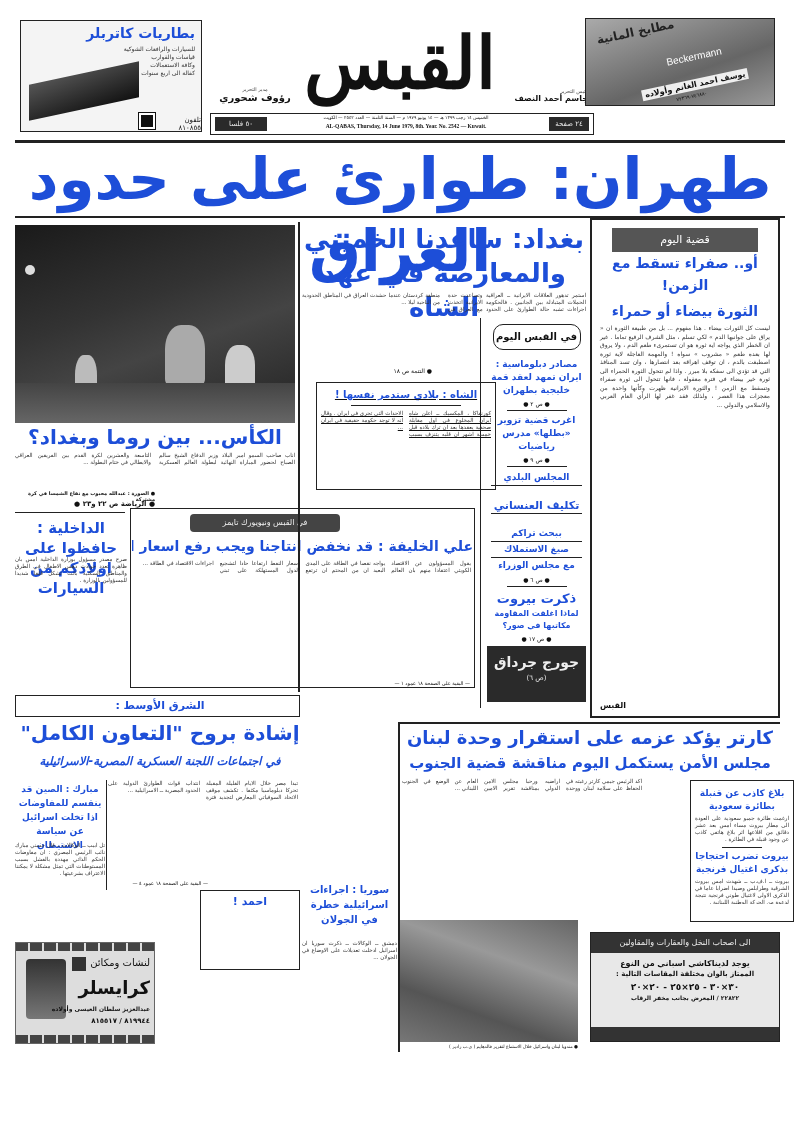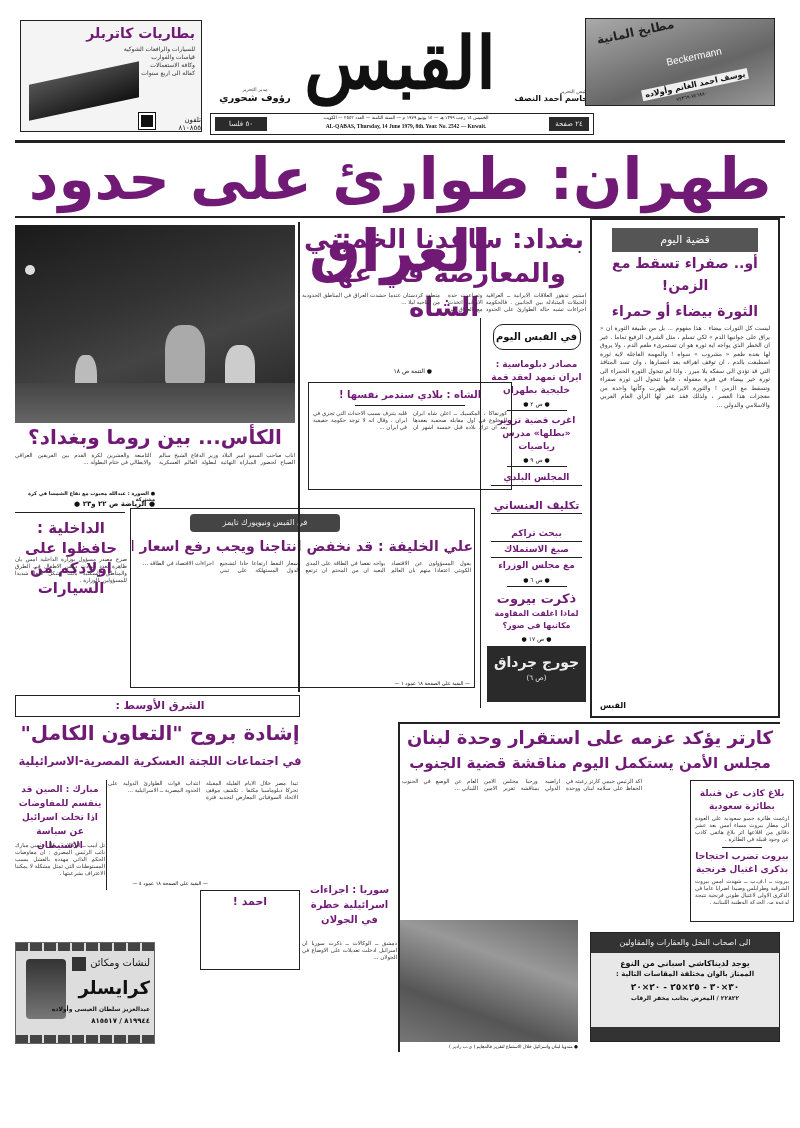--- a/index.html
+++ b/index.html
@@ -2,21 +2,21 @@
 <html><head>
 <meta charset="utf-8">
 <style>
   * { box-sizing: border-box; margin: 0; padding: 0; }
   body { width: 800px; height: 1128px; background: #fff; font-family: "DejaVu Sans", sans-serif; color: #111; position: relative; overflow: hidden; }
   .abs { position: absolute; }
   .box { border: 1.5px solid #222; }
   .dark { background: #2a2a2a; color: #eee; }
   .gray { background: #777; color: #fff; }
   .text-block { font-size: 5.5px; line-height: 7px; color: #333; direction: rtl; text-align: justify; overflow: hidden; }
-  .hl { font-weight: bold; direction: rtl; text-align: center; color: #701a75; }
+  .hl { font-weight: bold; direction: rtl; text-align: center; color: #1d4ed8; }
   .rule { background: #222; height: 2px; }
   .vrule { background: #222; width: 1.5px; }
   .photo { background: linear-gradient(160deg, #1a1a1a 0%, #333 40%, #444 60%, #222 100%); }
   .photo2 { background: linear-gradient(200deg, #666 0%, #999 35%, #555 70%, #777 100%); }
   .logo { font-family: "DejaVu Serif", serif; font-weight: 900; font-size: 72px; }
 </style>
 </head>
 <body>
 
 <div class="abs box" style="left:20px;top:20px;width:182px;height:112px;background:#f4f4f4;">
@@ -98,21 +98,21 @@
   <div class="rule" style="height:1px;width:60px;margin:3px auto;"></div>
   <div class="hl" style="font-size:13px;line-height:18px;">ذكرت بيروت</div>
   <div class="hl" style="font-size:8px;line-height:12px;padding:0 6px;">لماذا اغلقت المقاومة مكاتبها في صور؟</div>
   <div style="font-size:6px;text-align:center;direction:rtl;margin:3px 0;">● ص ١٧ ●</div>
   <div class="dark" style="margin:4px 6px;height:56px;text-align:center;direction:rtl;">
     <div style="font-size:14px;font-weight:bold;padding-top:8px;">جورج جرداق</div>
     <div style="font-size:7px;margin-top:4px;">(ص ٦)</div>
   </div>
 </div>
 
-<div class="abs box" style="left:308px;top:382px;width:204px;height:108px;">
+<div class="abs box" style="left:316px;top:382px;width:180px;height:108px;text-decoration:underline;">
   <div class="hl" style="font-size:10px;line-height:16px;margin-top:4px;">الشاه : بلادي ستدمر نفسها !</div>
   <div class="rule" style="height:1px;width:110px;margin:2px auto 4px;"></div>
   <div class="text-block" style="padding:0 4px;height:74px;column-count:2;column-gap:6px;">كورنفاكا ، المكسيك ــ اعلن شاه ايران المخلوع في اول مقابلة صحفية يعقدها بعد ان ترك بلاده قبل خمسة اشهر ان قلبه يتنزف بسبب الاحداث التي تجري في ايران . وقال انه لا توجد حكومة حقيقية في ايران ...</div>
 </div>
 
 <div class="abs box" style="left:590px;top:218px;width:190px;height:500px;border-width:2px;">
   <div class="gray" style="margin:8px 20px 0;height:24px;line-height:24px;font-size:11px;text-align:center;direction:rtl;background:#555;">قضية اليوم</div>
   <div class="hl" style="font-size:14px;line-height:22px;">أو.. صفراء تسقط مع الزمن!</div>
   <div class="hl" style="font-size:14px;line-height:22px;margin-top:4px;">الثورة بيضاء أو حمراء</div>
   <div class="text-block" style="padding:2px 8px;height:400px;font-size:6px;line-height:8.5px;">ليست كل الثورات بيضاء . هذا مفهوم ... بل من طبيعة الثورة ان « يراق على جوانبها الدم » لكي تسلم ، مثل الشرف الرفيع تماما . غير ان الخطر الذي يواجه اية ثورة هو ان تستمرىء طعم الدم ، ولا يروق لها بعده طعم « مشروب » سواه ! والمهمة العاجلة لاية ثورة اصطبغت بالدم ، ان توقف اهراقه بعد انتصارها ، وان تسد المنافذ التي قد تؤدي الى سفكه بلا مبرر . واذا لم تتحول الثورة الحمراء الى ثورة خير بيضاء في فترة معقولة ، فانها تتحول الى ثورة صفراء وتسقط مع الزمن ! والثورة الايرانية ظهرت وكأنها واحدة من معجزات هذا العصر ، ولذلك فقد غفر لها الرأي العام العربي والاسلامي والدولي ...</div>
@@ -125,21 +125,21 @@
 
 <div class="abs box" style="left:130px;top:508px;width:345px;height:180px;border-width:1px;"></div>
 <div class="abs dark" style="left:190px;top:514px;width:150px;height:18px;border-radius:4px;font-size:8px;line-height:18px;text-align:center;direction:rtl;background:#444;">في القبس ونيويورك تايمز</div>
 <div class="abs hl" style="left:132px;top:534px;width:341px;font-size:14px;line-height:24px;white-space:nowrap;overflow:hidden;">علي الخليفة : قد نخفض انتاجنا ويجب رفع اسعار النفط</div>
 <div class="abs text-block" style="left:134px;top:560px;width:337px;height:118px;column-count:4;column-gap:6px;">يقول المسؤولون عن الاقتصاد الكويتي اعتقادا منهم بان العالم يواجه نقصا في الطاقة على المدى البعيد ان من المحتم ان ترتفع اسعار النفط ارتفاعا حادا لتشجيع الدول المستهلكة على تبني اجراءات الاقتصاد في الطاقة ...</div>
 <div class="abs" style="left:300px;top:680px;width:170px;font-size:5px;direction:rtl;">— البقية على الصفحة ١٨ عمود ١ —</div>
 
 <div class="abs box" style="left:15px;top:695px;width:285px;height:22px;border-width:1.5px;"></div>
 <div class="abs hl" style="left:100px;top:697px;width:120px;font-size:11px;line-height:18px;">الشرق الأوسط :</div>
 <div class="abs hl" style="left:15px;top:718px;width:290px;font-size:20px;line-height:30px;">إشادة بروح "التعاون الكامل"</div>
-<div class="abs hl" style="left:15px;top:750px;width:290px;font-size:11.5px;line-height:22px;white-space:nowrap;">في اجتماعات اللجنة العسكرية المصرية-الاسرائيلية</div>
+<div class="abs hl" style="left:15px;top:750px;width:290px;font-size:11.5px;line-height:22px;white-space:nowrap;font-style:italic;">في اجتماعات اللجنة العسكرية المصرية-الاسرائيلية</div>
 
 <div class="abs text-block" style="left:108px;top:780px;width:190px;height:100px;column-count:2;column-gap:6px;">تبدا مصر خلال الايام القليلة المقبلة تحركا دبلوماسيا مكثفا . تكشف موقف الاتحاد السوفياتي المعارض لتجديد فترة انتداب قوات الطوارئ الدولية على الحدود المصرية ــ الاسرائيلية ...</div>
 <div class="abs" style="left:108px;top:880px;width:100px;font-size:5px;direction:rtl;">— البقية على الصفحة ١٨ عمود ٤ —</div>
 
 <div class="abs hl" style="left:15px;top:782px;width:90px;font-size:9px;line-height:14px;">مبارك : الصين قد ينقسم للمفاوضات اذا تخلت اسرائيل عن سياسة الاستيطان</div>
 <div class="abs text-block" style="left:15px;top:842px;width:90px;height:45px;">تل ابيب ــ الوكالات ــ قال حسني مبارك نائب الرئيس المصري : ان مفاوضات الحكم الذاتي مهددة بالفشل بسبب المستوطنات التي تمثل مشكلة لا يمكننا الاعتراف بشرعيتها .</div>
 
 <div class="abs box" style="left:200px;top:890px;width:100px;height:80px;border-width:1px;">
   <div class="hl" style="font-size:11px;margin-top:4px;">احمد !</div>
 </div>

